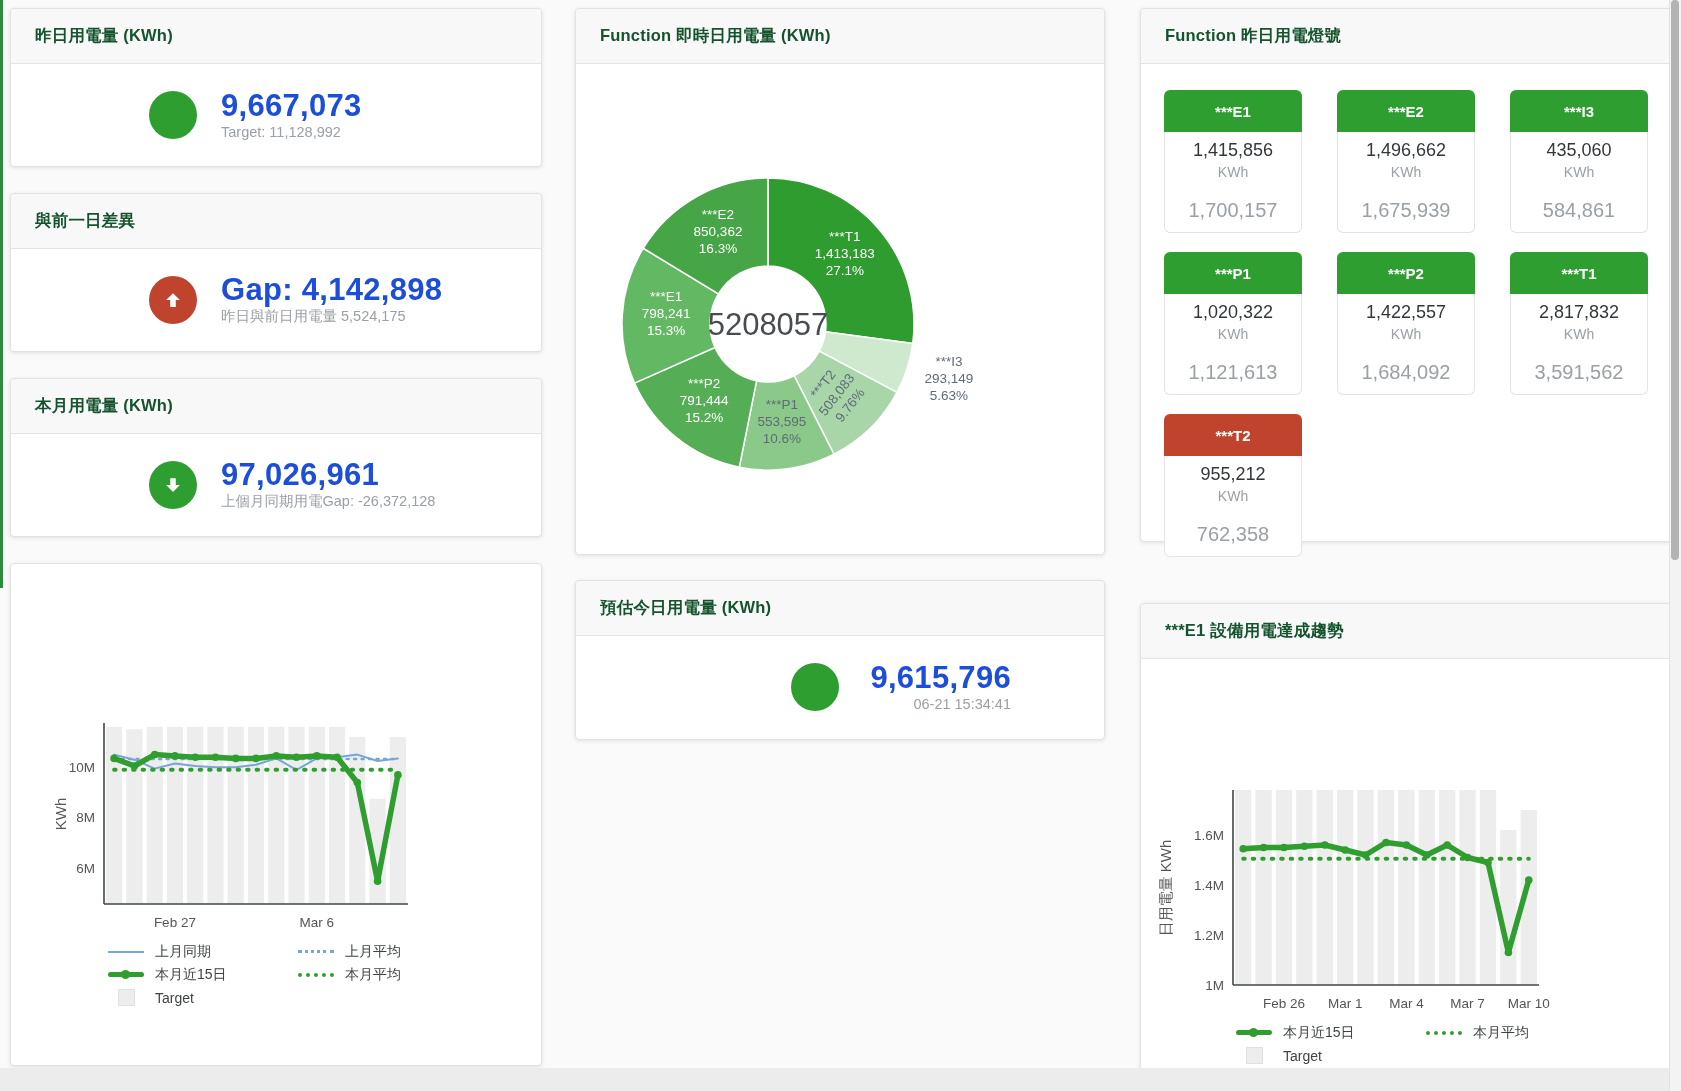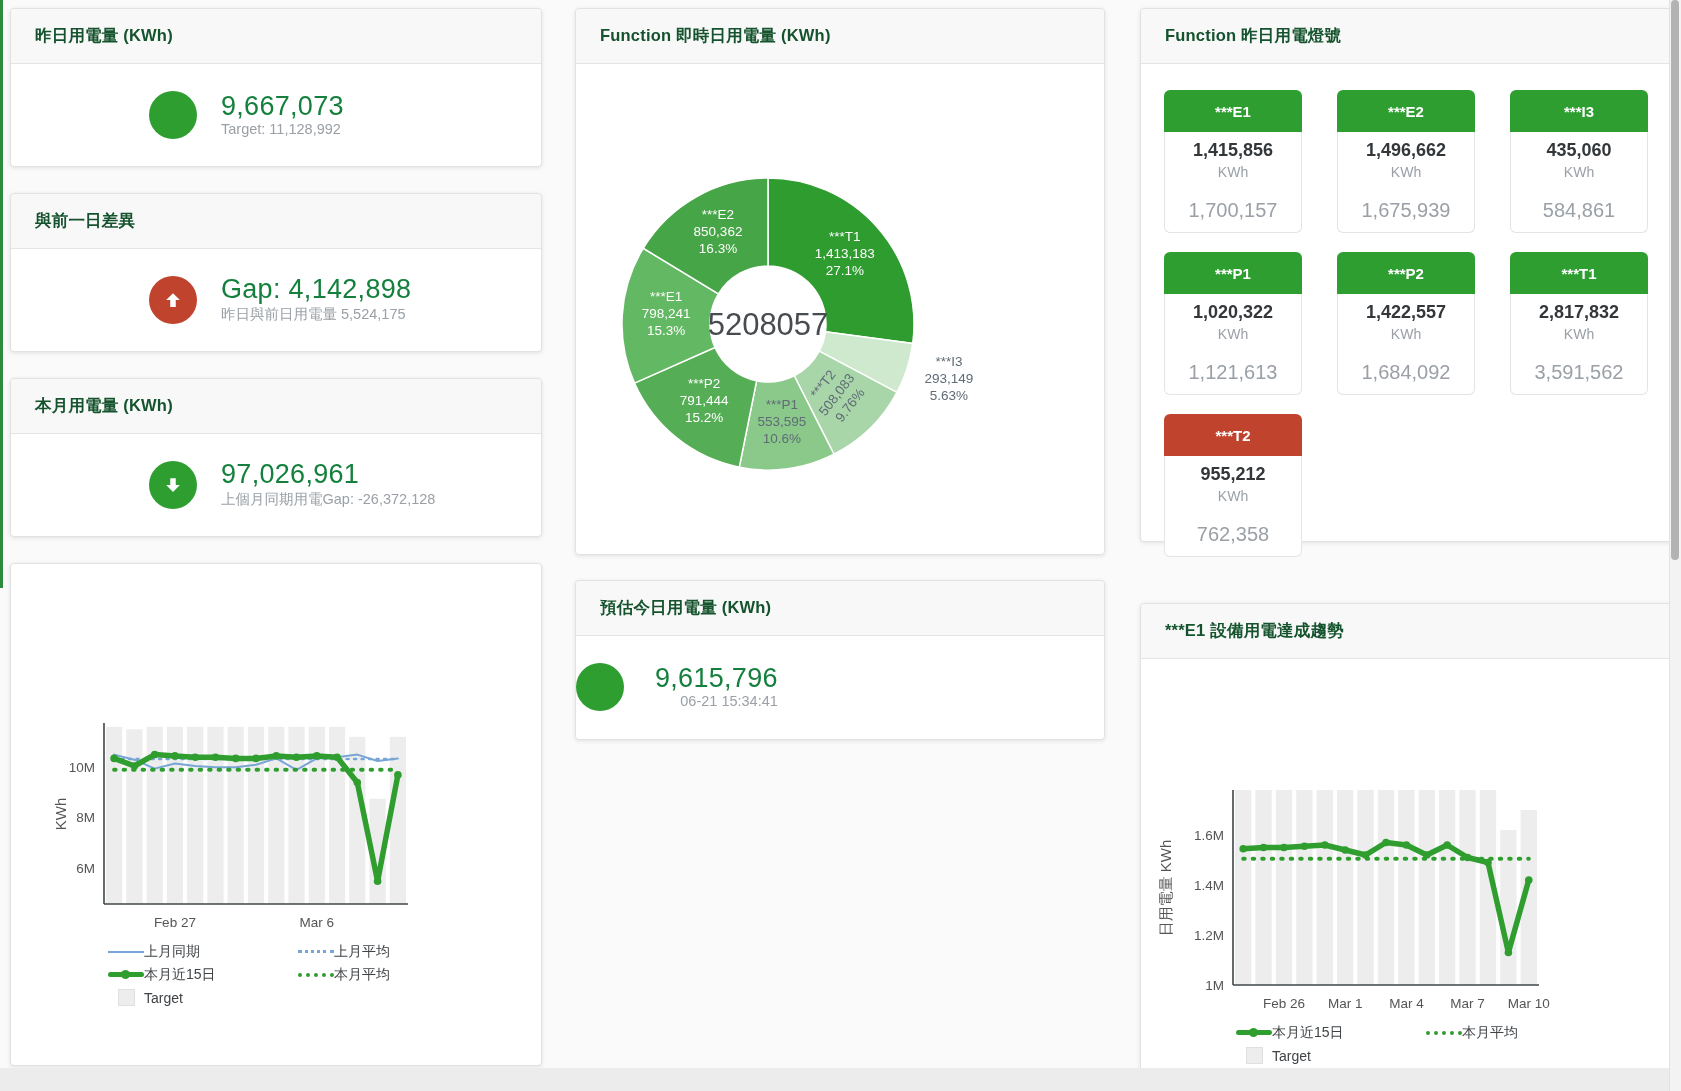--- a/index.html
+++ b/index.html
@@ -25,56 +25,56 @@
   #p-gap{left:10px;top:193px;width:530px;height:157px}
   #p-month{left:10px;top:378px;width:530px;height:157px}
   #p-compare{left:10px;top:563px;width:530px;height:501px}
   #p-donut{left:575px;top:8px;width:528px;height:545px}
   #p-est{left:575px;top:580px;width:528px;height:158px}
   #p-lights{left:1140px;top:8px;width:535px;height:532px}
   #p-trend{left:1140px;top:603px;width:535px;height:469px}
 
   
   .stat-body{display:flex;align-items:center;height:101px;padding-left:138px;gap:24px}
-  .stat-body.right{padding-left:0;gap:31px}
+  .stat-body.right{padding-left:0;justify-content:flex-end;padding-right:93px;gap:31px}
   .status-circle{width:48px;height:48px;border-radius:50%;display:flex;align-items:center;justify-content:center;flex:0 0 48px}
   .status-circle.green{background:#2e9e30}
   .status-circle.red{background:#c0432e}
-  .stat-value{font-size:27px;font-weight:normal;color:#15803d;letter-spacing:.3px;line-height:1.1}
+  .stat-value{font-size:31px;font-weight:bold;color:#1d4ed8;letter-spacing:.3px;line-height:1.1}
   .stat-sub{font-size:14.5px;color:#9aa0a6;margin-top:0}
   .stat-text.right{text-align:right}
 
   
   .tiles{display:grid;grid-template-columns:repeat(3,138px);column-gap:35px;row-gap:19px;margin:26px 0 0 23px}
   .tile{border-radius:6px}
   .tile-h{height:42px;border-radius:6px 6px 0 0;display:flex;align-items:center;justify-content:center;
           color:#fff;font-weight:bold;font-size:15px}
   .tile[data-status="ok"] .tile-h{background:#2e9e30}
   .tile[data-status="alert"] .tile-h{background:#c0432e}
   .tile-b{border:1px solid #e4e4e4;border-top:none;border-radius:0 0 6px 6px;background:#fff;
           text-align:center;padding:8px 2px 10px}
-  .tile-val{font-size:18px;font-weight:bold;color:#33373a}
+  .tile-val{font-size:18px;font-weight:normal;color:#33373a}
   .tile-unit{font-size:14px;color:#9aa0a6;margin-top:3px}
   .tile-target{font-size:20px;color:#9aa0a6;margin-top:19px}
 
   
   .donut-wrap{margin-top:95px}
   .cw-compare{padding:153px 0 0 0}
   .cw-trend{padding:125px 0 0 0}
   svg{display:block}
   .tick{font-family:"Liberation Sans","DejaVu Sans",sans-serif;font-size:13.5px;fill:#555}
   .ylab{font-family:"Liberation Sans","DejaVu Sans",sans-serif;font-size:15px;fill:#555}
   .slab{font-family:"Liberation Sans","DejaVu Sans",sans-serif;font-size:13.5px}
   .dcenter{font-family:"Liberation Sans","DejaVu Sans",sans-serif;font-size:31px;fill:#474c50}
 
   
   .legend{margin-left:97px;margin-top:2px}
   .legend.trend{margin-left:95px}
   .lg-row{display:flex;align-items:center;height:23px}
-  .lg-item{display:flex;align-items:center;width:190px;font-size:14px;color:#3f4346}
+  .lg-item{display:flex;align-items:center;gap:11px;width:190px;font-size:14px;color:#3f4346}
   .sw{display:inline-block;width:36px;flex:0 0 36px}
   .sw-blue-line{border-top:2.5px solid #78a5d6}
   .sw-blue-dot{border-top:3px dotted #78a5d6}
   .sw-green-thick{height:5px;background:#2f9e2f;border-radius:2.5px;position:relative}
   .sw-green-thick::after{content:'';position:absolute;left:13px;top:-2px;width:9px;height:9px;border-radius:50%;background:#2f9e2f}
   .sw-green-dot{border-top:4px dotted #2f9e2f}
   .sw-target-wrap{width:36px;flex:0 0 36px;display:flex;justify-content:center}
   .sw-target{width:15px;height:15px;background:#ededed;border:1px solid #e0e0e0}
 </style>
 </head>

